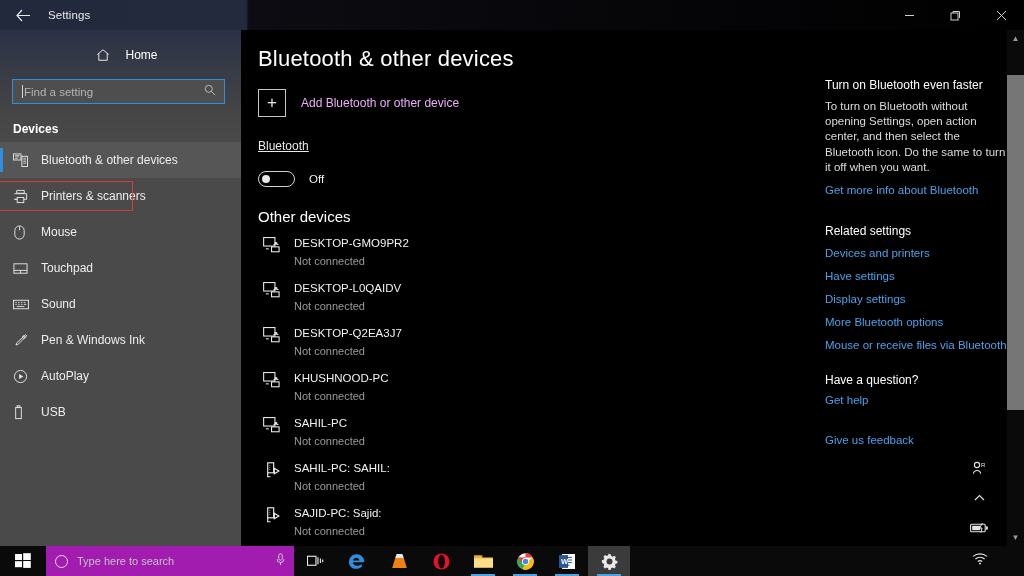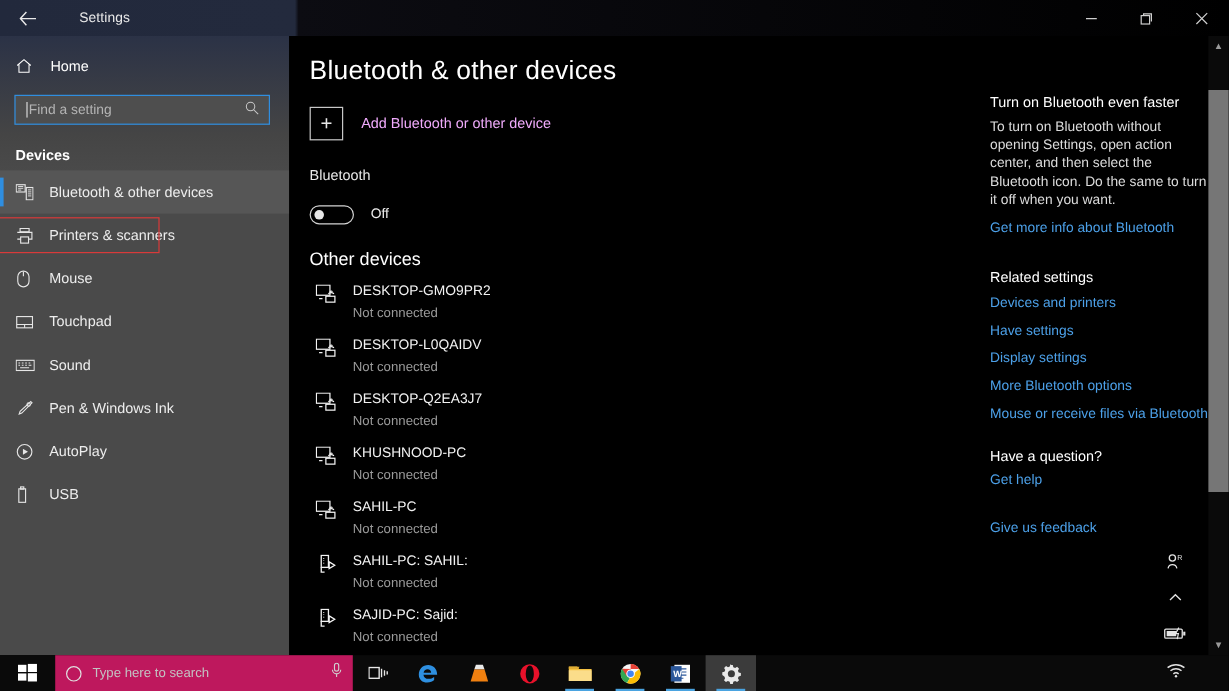--- a/index.html
+++ b/index.html
@@ -14,36 +14,37 @@
   
   .titlebar {
     position:absolute; left:0; top:0; width:1024px; height:30px;
     background:linear-gradient(to right,#22293c 0%,#232a3d 24%,#0c0c12 24.3%,#000 100%);
     display:flex; align-items:center;
   }
   .tb-back {
     width:46px; height:30px; display:flex; align-items:center; justify-content:center;
     color:#e9e9e9; font-size:14px; line-height:1;
   }
-  .tb-title { color:#e9e9e9; font-size:11.5px; margin-left:20px; letter-spacing:.1px; }
+  .tb-title { color:#e9e9e9; font-size:11.5px; margin-left:2px; letter-spacing:.1px; }
   .tb-spacer { flex:1; }
   .wbtn {
     width:46px; height:30px; display:flex; align-items:center; justify-content:center;
     color:#cfcfcf;
   }
   .wbtn svg { display:block; }
 
   
   .sidebar {
     position:absolute; left:0; top:30px; width:241px; height:516px;
     background:linear-gradient(to bottom,#2b3246 0%,#454545 16%,#4a4a4a 22%,#4a4a4a 100%);
   }
   .home-row {
     display:flex; align-items:center; height:26px; margin-top:12px; padding-left:13px;
     color:#fff;
+    justify-content:center;
   }
   .home-row .ico { width:22px; display:flex; align-items:center; color:#fff; }
   .home-row .lbl { font-size:12px; margin-left:7px; }
 
   .searchwrap { margin:11px 16px 0 12px; position:relative; }
   .searchbox {
     height:25px; background:#4e4e4e; border:1.6px solid #2f8ee0;
     display:flex; align-items:center; padding:0 8px 0 9px;
   }
   .caret { width:1px; height:13px; background:#d6d6d6; margin-right:1px; }
@@ -78,21 +79,21 @@
   }
   .page-title { color:#fff; font-size:22px; font-weight:400; margin:16px 0 0 17px; letter-spacing:.2px; }
 
   .add-row { display:flex; align-items:center; margin:17px 0 0 17px; }
   .plus-box {
     width:28px; height:28px; border:1px solid #c8c8c8; color:#e6e6e6;
     display:flex; align-items:center; justify-content:center; font-size:17px; font-weight:300;
   }
   .add-row .lbl { color:#f0abfc; font-size:12px; margin-left:15px; }
 
-  .bt-label { color:#eaeaea; font-size:12px; margin:22px 0 18px 17px; }
+  .bt-label { color:#eaeaea; font-size:12px; margin:22px 0 18px 17px;text-decoration:underline; }
   .toggle-row { display:flex; align-items:center; margin:7px 0 0 17px; }
   .toggle {
     width:37px; height:16px; border:1.4px solid #d3d3d3; border-radius:9px;
     display:flex; align-items:center; padding:0 3px;
   }
   .toggle .knob { width:8px; height:8px; border-radius:50%; background:#e8e8e8; }
   .toggle-row .state { color:#ededed; font-size:11.5px; margin-left:14px; }
 
   .other-title { color:#fff; font-size:15px; margin:21px 0 0 17px; }
 
@@ -118,21 +119,21 @@
   .sb-track { position:absolute; top:17px; left:0; width:17px; bottom:17px; }
   .sb-thumb { position:absolute; top:28px; left:0; width:17px; height:335px; background:#767676; }
 
   
   .taskbar {
     position:absolute; left:0; bottom:0; width:1024px; height:30px;
     background:#0a0a0a; display:flex; align-items:center;
   }
   .tb-start { width:46px; height:30px; display:flex; align-items:center; justify-content:center; }
   .tb-search {
-    width:248px; height:30px; background:#be185d; display:flex; align-items:center; padding:0 8px 0 9px;
+    width:248px; height:30px; background:#a21caf; display:flex; align-items:center; padding:0 8px 0 9px;
   }
   .tb-search .circ {
     width:13px; height:13px; border:1.5px solid #e0e0e0; border-radius:50%; flex:none;
   }
   .tb-search .ph { color:#c3c3c3; font-size:11px; margin-left:9px; flex:1; }
   .tb-search .mic { color:#d0d0d0; }
   .tb-icons { display:flex; align-items:center; }
   .tb-ico {
     width:42px; height:30px; display:flex; align-items:center; justify-content:center; position:relative;
   }

